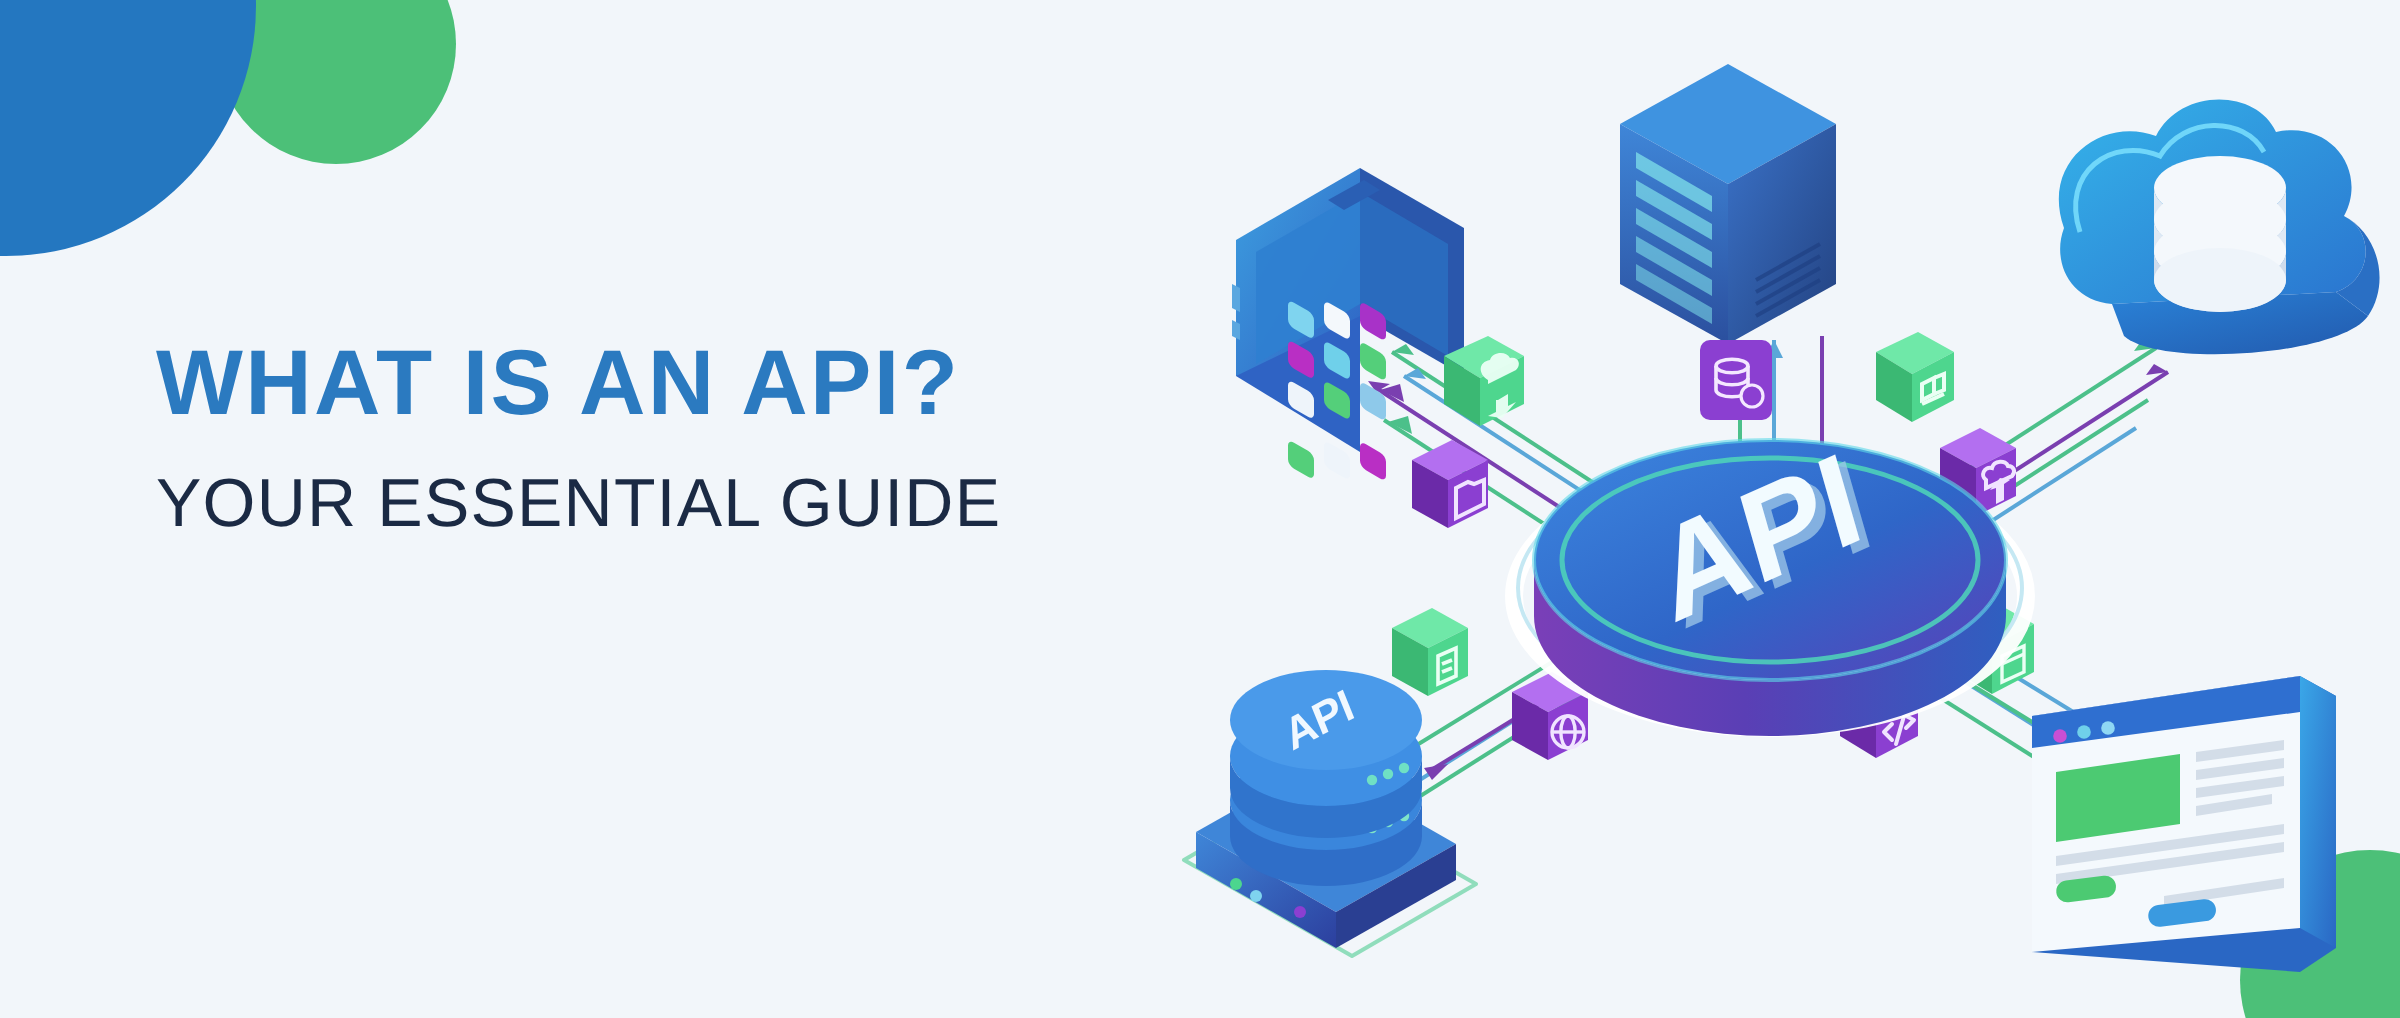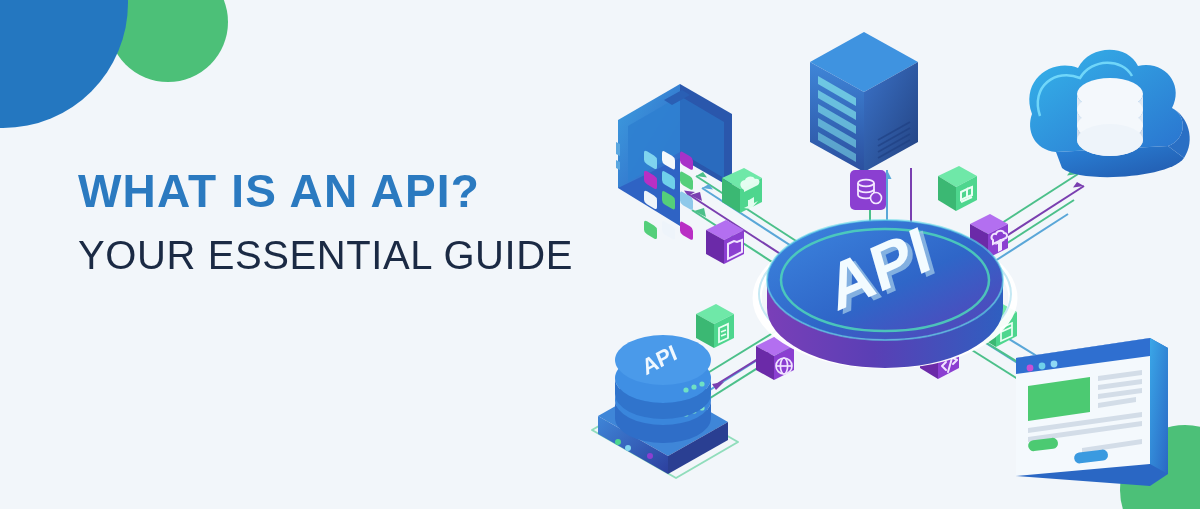--- a/index.html
+++ b/index.html
@@ -44,21 +44,21 @@
   #title-main{
     font-size:46px;
     font-weight:700;
     letter-spacing:1.2px;
     color:#2b7ac0;
     line-height:1.0;
     margin:0 0 18px 0;
     white-space:nowrap;
   }
   .subtitle-line{
-    font-size:40px;
+    font-size:34px;
     font-weight:400;
     letter-spacing:0.6px;
     color:#1b2a44;
     line-height:1.18;
     margin:0;
     white-space:nowrap;
   }
 
   
   #illustration{

